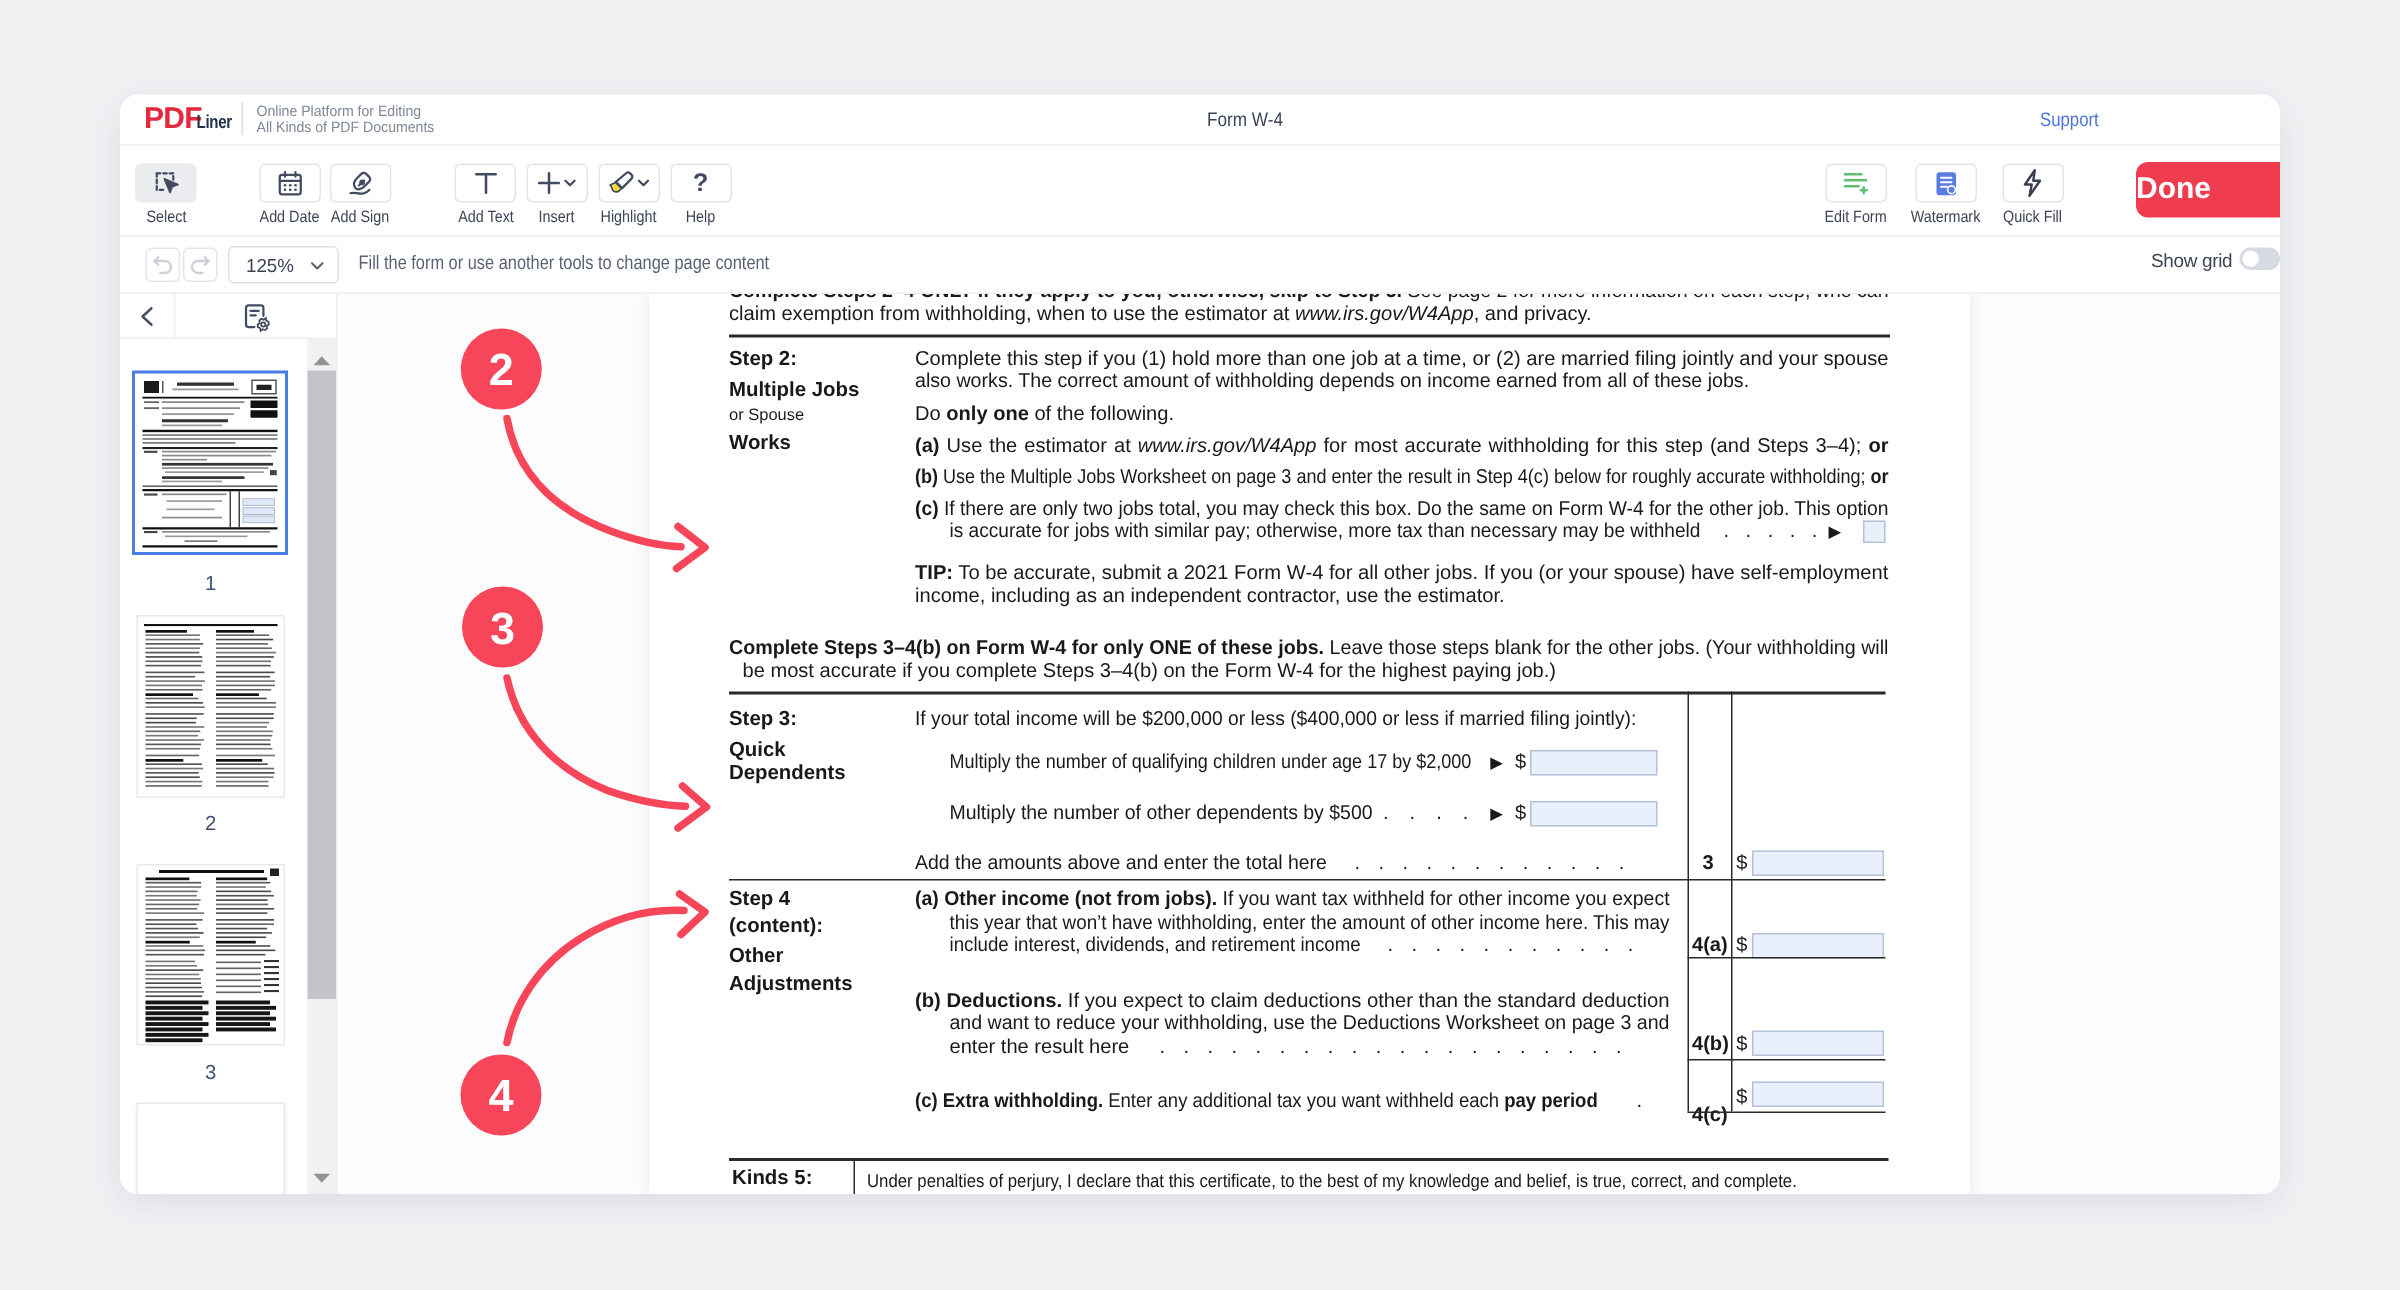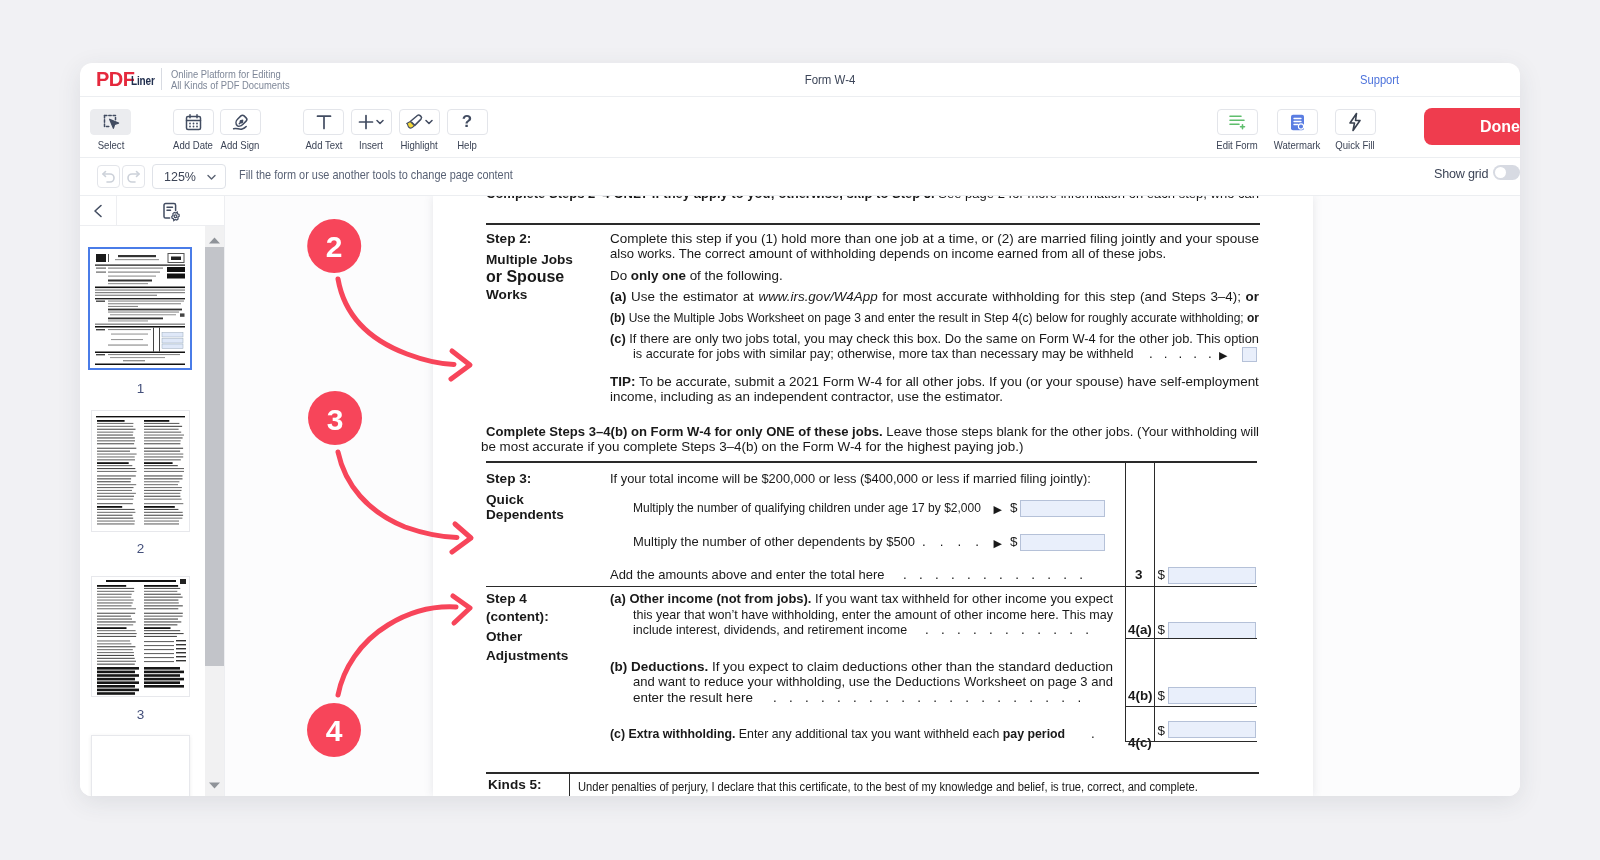--- a/index.html
+++ b/index.html
@@ -10,21 +10,21 @@
 .logo-pdf{position:absolute;left:16px;top:5px;font-size:20px;font-weight:800;color:#e5293d;letter-spacing:-.5px}
 .logo-liner{position:absolute;left:51px;top:11px;font-size:12.5px;font-weight:700;color:#22304f;letter-spacing:-.2px;transform:scaleX(.8);transform-origin:0 50%}
 .logo-div{position:absolute;left:81px;top:5px;width:1px;height:22px;background:#d8dbe2}
 .tagline{position:absolute;left:91px;top:7px;font-size:10px;line-height:10.5px;color:#7e8798;transform:scaleX(.94);transform-origin:0 0}
 .formw4{position:absolute;left:700px;top:9px;width:100px;text-align:center;font-size:13px;color:#3c4558;transform:scaleX(.88)}
 .support{position:absolute;left:1280px;top:9px;font-size:13px;color:#4d73dc;transform:scaleX(.86);transform-origin:0 50%}
 .tbar{position:absolute;left:0;top:34px;width:100%;height:61px;border-bottom:1px solid #eceef1}
 .tbtn{position:absolute;top:12px;width:41px;height:26px;background:#fff;border:1px solid #e3e5ea;border-radius:4px;display:flex;align-items:center;justify-content:center}
 .tbtn.sel{background:#ebecef;border-color:#ebecef}
 .tlab{position:absolute;top:42px;font-size:11px;color:#3c4456;text-align:center;white-space:nowrap;transform:translateX(-50%) scaleX(.87)}
-.done{position:absolute;left:1344px;top:11px;width:96px;height:37px;background:#ef3c4e;border-radius:8px 0 0 8px;color:#fff;font-size:16px;font-weight:700;text-align:right;line-height:37px}
+.done{position:absolute;left:1344px;top:11px;width:96px;height:37px;background:#ef3c4e;border-radius:8px 0 0 8px;color:#fff;font-size:20px;font-weight:700;text-align:left;line-height:37px}
 .sbar{position:absolute;left:0;top:95px;width:100%;height:38px;border-bottom:1px solid #eceef1}
 .sbtn{position:absolute;top:7px;width:23px;height:23px;border:1px solid #e3e5ea;border-radius:4px;display:flex;align-items:center;justify-content:center}
 .zoomsel{position:absolute;left:72px;top:6px;width:74px;height:25px;border:1px solid #dfe2e8;border-radius:4px;font-size:12.5px;color:#3c4456;line-height:24px;padding-left:11px}
 .filltxt{position:absolute;left:159px;top:9px;font-size:13px;color:#596275;transform:scaleX(.84);transform-origin:0 50%}
 .showgrid{position:absolute;left:1354px;top:9px;font-size:12.6px;letter-spacing:-.2px;color:#3c4456}
 .toggle{position:absolute;left:1413px;top:7px;width:27px;height:15px;border-radius:8px;background:#d7dae2}
 .toggle .knob{position:absolute;left:2px;top:2px;width:11px;height:11px;border-radius:50%;background:#fff}
 .viewer{position:absolute;left:0;top:133px;width:100%;height:600px;background:#fcfcfd;overflow:hidden}
 .sidebar{position:absolute;left:0;top:0;width:145px;height:600px;background:#fff;border-right:1px solid #edeef1}
 .sb-hdr{position:absolute;left:0;top:0;width:144px;height:30px;border-bottom:1px solid #edeef1;background:#fff}
@@ -174,42 +174,43 @@
         </svg></div>
     <div class="filltxt">Fill the form or use another tools to change page content</div>
     <div class="showgrid">Show grid</div>
     <div class="toggle">
         <div class="knob"></div>
       </div>
   </div>
   <div class="viewer">
     <div class="page" id="pg">
       <div class="pt" style="left:53px;top:-9px;transform:scaleX(.9726);transform-origin:0 0"><b>Complete Steps 2–4 ONLY if they apply to you; otherwise, skip to Step 5.</b> See page 2 for more information on each step, who can</div>
+      <div class="pt" style="left:53px;top:5.5px">claim exemption from withholding, when to use the estimator at <i>www.irs.gov/W4App</i>, and privacy.</div>
       <div class="rule" style="left:53px;top:26.8px;width:774px;height:2px"></div>
 
       <div class="pt" style="left:53px;top:36px;font-weight:bold;font-size:13.6px">Step 2:</div>
       <div class="pt" style="left:53px;top:57px;font-weight:bold;font-size:13.6px">Multiple Jobs</div>
-      <div class="pt" style="left:53px;top:74px;font-weight:bold;font-size:16px">or Spouse</div>
+      <div class="pt" style="left:53px;top:74px;font-weight:normal;font-size:11px">or Spouse</div>
       <div class="pt" style="left:53px;top:91.5px;font-weight:bold;font-size:13.6px">Works</div>
 
       <div class="pt" style="left:177px;top:36px;transform:scaleX(1.0046);transform-origin:0 0">Complete this step if you (1) hold more than one job at a time, or (2) are married filing jointly and your spouse</div>
       <div class="pt" style="left:177px;top:51.3px;transform:scaleX(.977);transform-origin:0 0">also works. The correct amount of withholding depends on income earned from all of these jobs.</div>
       <div class="pt" style="left:177px;top:72.5px">Do <b>only one</b> of the following.</div>
       <div class="pt jl" style="left:177px;top:93.7px;width:649px"><b>(a)</b> Use the estimator at <i>www.irs.gov/W4App</i> for most accurate withholding for this step (and Steps 3–4); <b>or</b></div>
       <div class="pt" style="left:177px;top:115px;transform:scaleX(.8974);transform-origin:0 0"><b>(b)</b> Use the Multiple Jobs Worksheet on page 3 and enter the result in Step 4(c) below for roughly accurate withholding; <b>or</b></div>
       <div class="pt" style="left:177px;top:135.7px;transform:scaleX(.9589);transform-origin:0 0"><b>(c)</b> If there are only two jobs total, you may check this box. Do the same on Form W-4 for the other job. This option</div>
       <div class="pt" style="left:200px;top:150.5px;transform:scaleX(.95);transform-origin:0 0">is accurate for jobs with similar pay; otherwise, more tax than necessary may be withheld</div>
       <div class="pt" style="left:716px;top:150.5px;letter-spacing:11px">.....</div>
       <div class="pt" style="left:786px;top:151.5px;font-size:11px">▶</div>
       <div class="field" style="left:808.5px;top:151px;width:15px;height:15px"></div>
       <div class="pt" style="left:177px;top:179.2px;transform:scaleX(1.004);transform-origin:0 0"><b>TIP:</b> To be accurate, submit a 2021 Form W-4 for all other jobs. If you (or your spouse) have self-employment</div>
       <div class="pt" style="left:177px;top:194px">income, including as an independent contractor, use the estimator.</div>
 
       <div class="pt" style="left:53px;top:228.6px;transform:scaleX(.979);transform-origin:0 0"><b>Complete Steps 3–4(b) on Form W-4 for only ONE of these jobs.</b> Leave those steps blank for the other jobs. (Your withholding will</div>
-      <div class="pt" style="left:48px;top:244.4px">be most accurate if you complete Steps 3–4(b) on the Form W-4 for the highest paying job.)</div>
+      <div class="pt" style="left:62px;top:244.4px">be most accurate if you complete Steps 3–4(b) on the Form W-4 for the highest paying job.)</div>
 
       <div class="rule" style="left:53px;top:265px;width:771px;height:1.5px"></div>
       <div class="pt" style="left:53px;top:276px;font-weight:bold;font-size:13.6px">Step 3:</div>
       <div class="pt" style="left:53px;top:296.5px;font-weight:bold;font-size:13.6px">Quick</div>
       <div class="pt" style="left:53px;top:312px;font-weight:bold;font-size:13.6px">Dependents</div>
       <div class="pt" style="left:177px;top:276px;transform:scaleX(.96);transform-origin:0 0">If your total income will be $200,000 or less ($400,000 or less if married filing jointly):</div>
       <div class="pt" style="left:200px;top:304.5px;transform:scaleX(.897);transform-origin:0 0">Multiply the number of qualifying children under age 17 by $2,000</div>
       <div class="pt" style="left:560.5px;top:305.5px;font-size:11px">▶</div>
       <div class="pt" style="left:577px;top:304.5px">$</div>
       <div class="field" style="left:586.5px;top:303.5px;width:85.5px;height:17px"></div>

